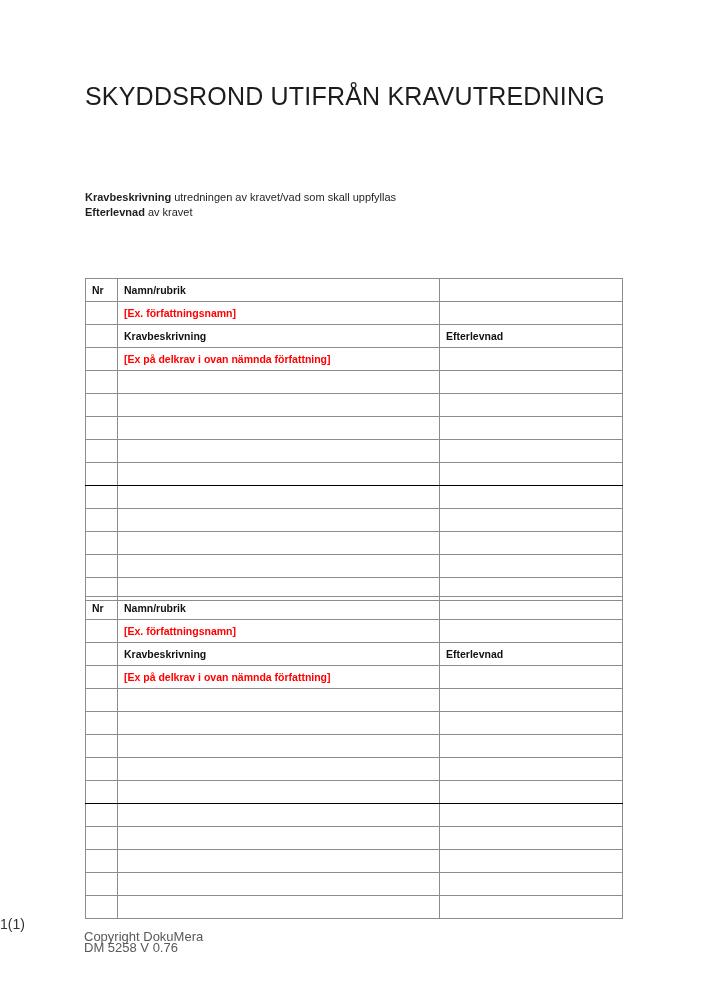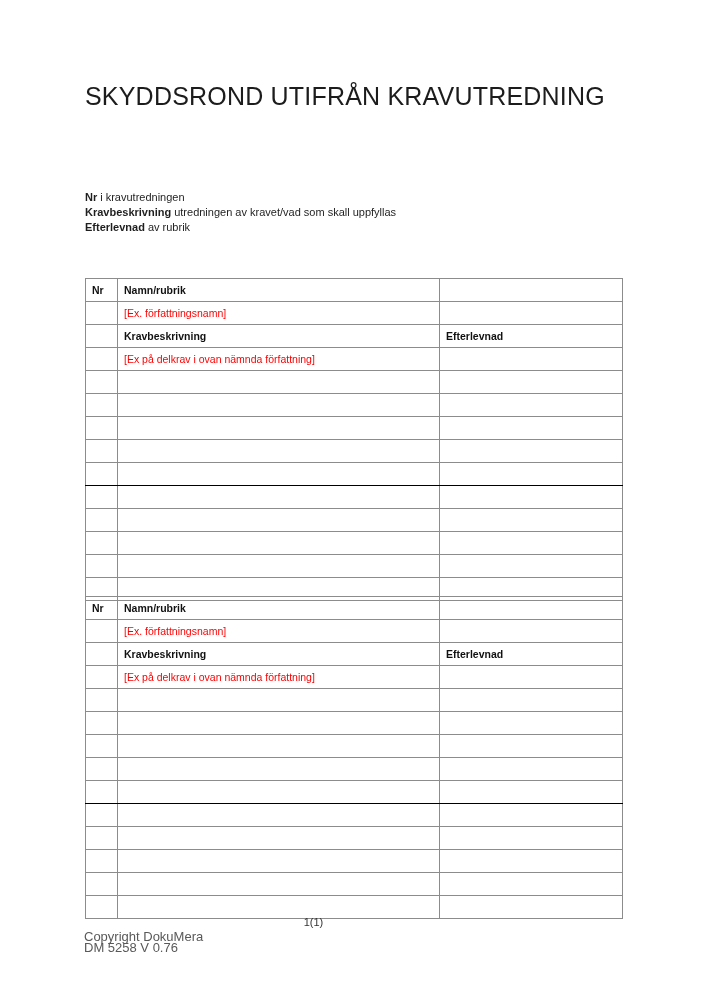--- a/index.html
+++ b/index.html
@@ -28,46 +28,45 @@
   table.t2 { top:596px; }
   col.c-nr   { width:32px; }
   col.c-main { width:322px; }
   col.c-comp { width:183px; }
   .doc-table td {
     border:1px solid #8c8c8c;
     height:20px; padding:1px 4px 1px 6px;
     vertical-align:middle; overflow:hidden; white-space:nowrap;
   }
   tr.hdr td { font-weight:700; }
-  td.red { color:#ff0000; font-weight:400; }
+  td.red { color:#ff0000; font-weight:700; }
   tr.sect-end td { border-bottom:1px solid #000000; }
   tr.sect-start td { border-top:1px solid #000000; }
 
   .page-number {
     position:absolute; left:0; top:916px; width:627px;
-    text-align:center; font-size:11px; color:#333333;
+    text-align:left; font-size:14px; color:#333333;
   }
   .copyright {
     position:absolute; left:84px; top:932px;
     font-size:13px; line-height:10.5px; color:#595959;
   }
 </style>
 </head>
 <body>
 
 <div class="page">
 
   <div class="doc-title">
     <div>SKYDDSROND UTIFRÅN KRAVUTREDNING</div>
   </div>
 
   <div class="legend">
-    <div class="legend-line"><b>Nr</b><span>i kravutredningen</span></div>
     <div class="legend-line"><b>Kravbeskrivning</b><span>utredningen av kravet/vad som skall uppfyllas</span></div>
-    <div class="legend-line"><b>Efterlevnad</b><span>av rubrik</span></div>
+    <div class="legend-line"><b>Efterlevnad</b><span>av kravet</span></div>
   </div>
 
   <table class="doc-table t1">
     <colgroup>
         <col class="c-nr">
         <col class="c-main">
         <col class="c-comp">
       </colgroup>
     <tbody>
       <tr class="hdr">

